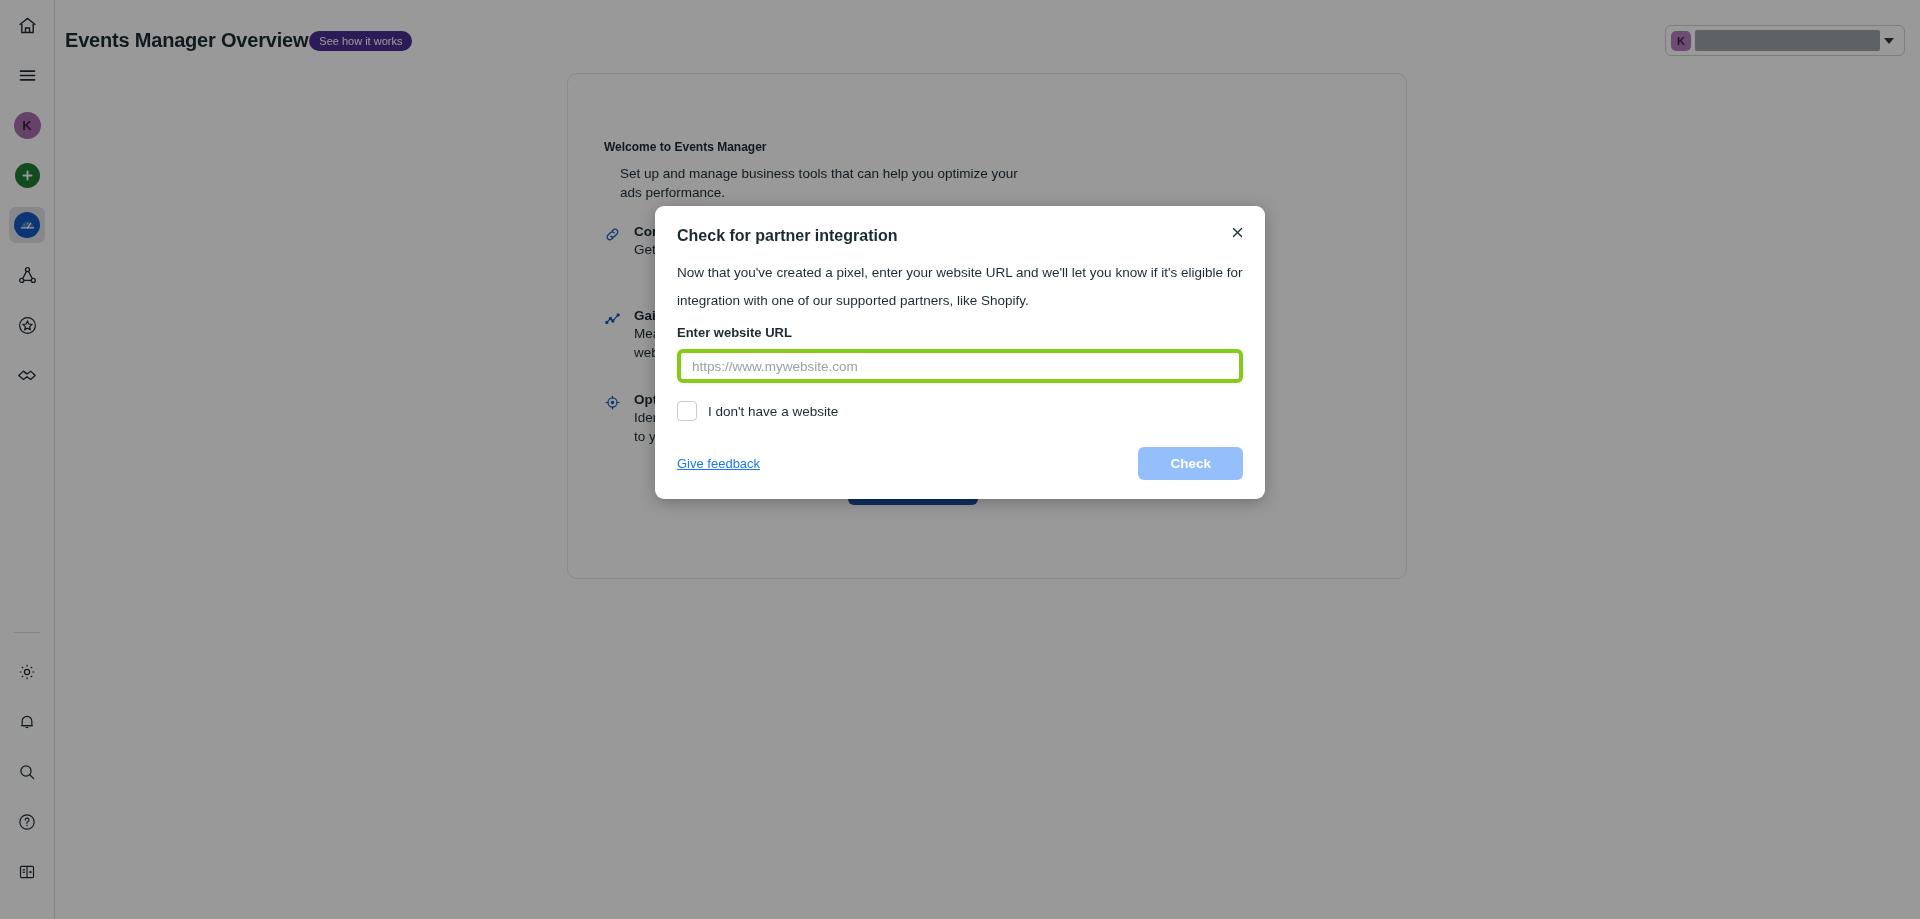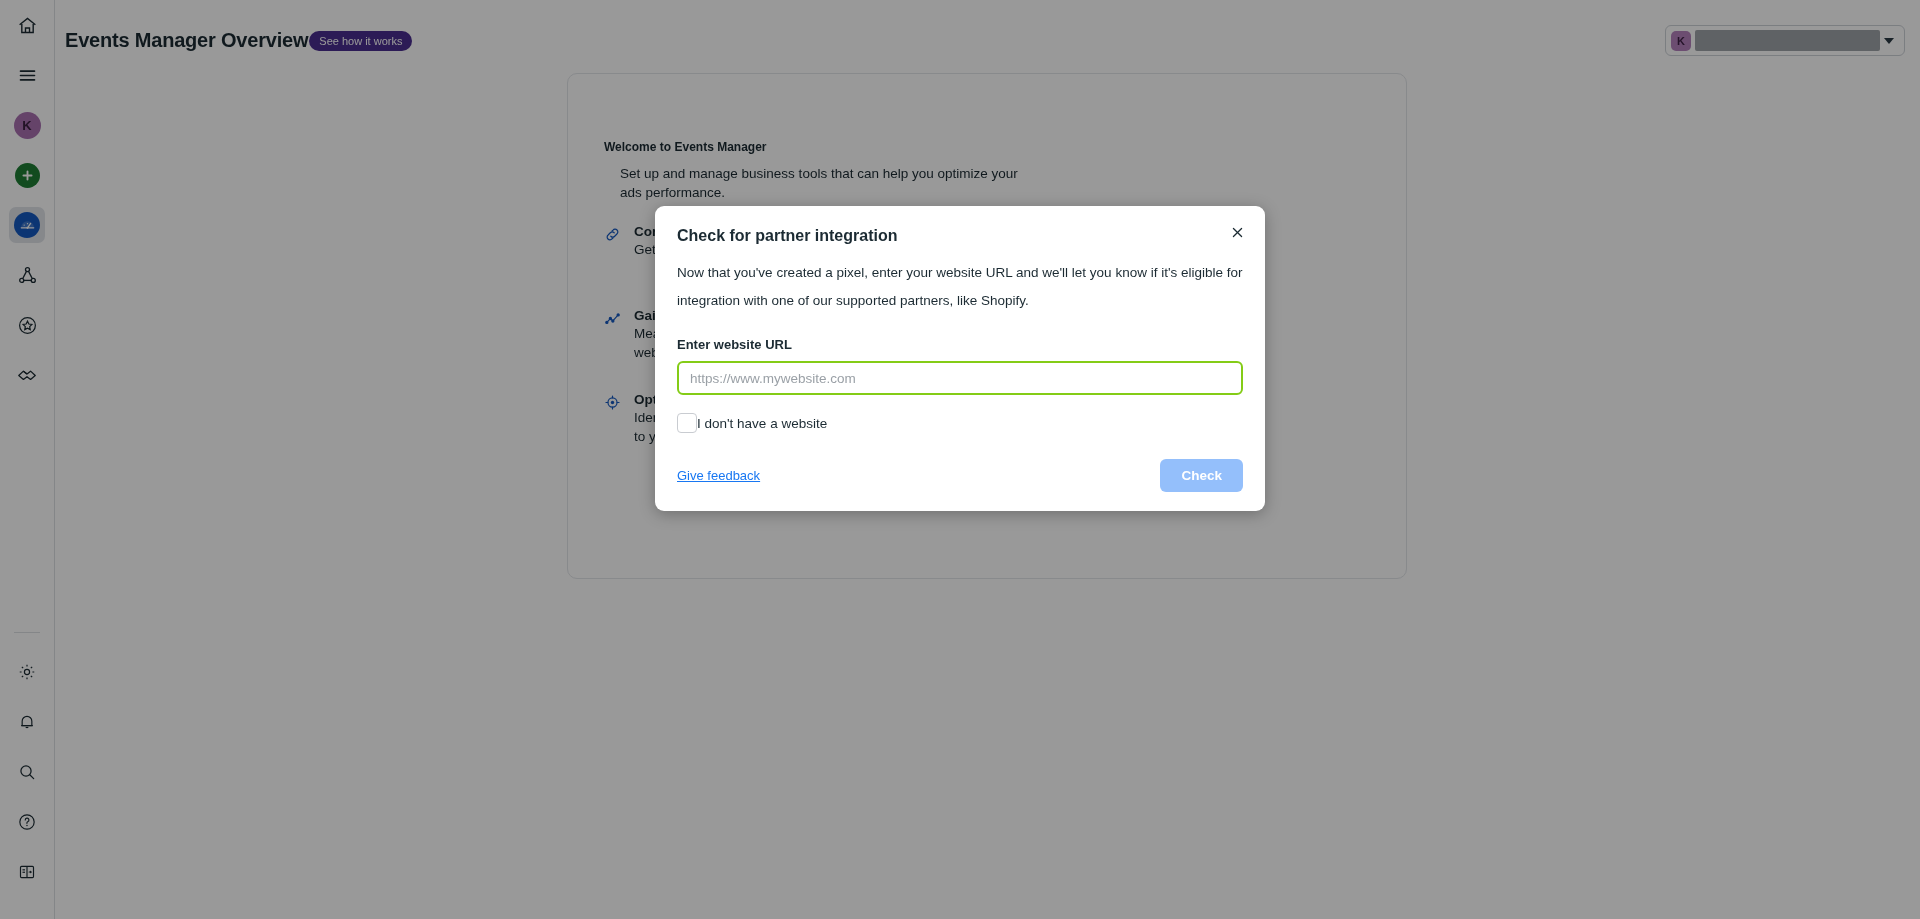--- a/index.html
+++ b/index.html
@@ -251,30 +251,30 @@
   }
   #modal-body {
     padding: 14px 22px 0 22px;
   }
   #modal-desc {
     font-size: 13.5px;
     line-height: 28px;
     color: #1c2b33;
   }
   #url-label {
-    margin-top: 22px;
+    margin-top: 10px;
     font-size: 13px;
     font-weight: bold;
     color: #1c2b33;
   }
   #url-input {
     margin-top: 9px;
     width: 100%;
     height: 34px;
-    border: 2px solid #84cc16;
+    border: 4px solid #84cc16;
     border-radius: 6px;
     padding: 0 11px;
     font-size: 13.5px;
     color: #1c2b33;
     font-family: "Liberation Sans", sans-serif;
     outline: none;
     background: #ffffff;
   }
   #url-input::placeholder { color: #9aa0a6; }
 
@@ -285,20 +285,21 @@
     cursor: pointer;
   }
   #nowebsite-box {
     width: 20px; height: 20px;
     border: 1px solid #c9ccd1;
     border-radius: 4px;
     background: #ffffff;
     flex: 0 0 auto;
   }
   #nowebsite-label {
+    margin-left: 11px;
     font-size: 13.5px;
     color: #1c2b33;
   }
 
   #modal-footer {
     display: flex;
     align-items: center;
     justify-content: space-between;
     padding: 26px 22px 19px 22px;
   }
@@ -307,21 +308,21 @@
     color: #1877f2;
     cursor: pointer;
   }
   #check-btn {
     background: #94bffb;
     color: #ffffff;
     font-size: 13.5px;
     font-weight: bold;
     border: none;
     border-radius: 6px;
-    padding: 9px 21px;
+    padding: 9px 32px;
     cursor: default;
     font-family: "Liberation Sans", sans-serif;
   }
 </style>
 </head>
 <body>
 
 <div id="app-root">
 
   <nav id="left-rail">

